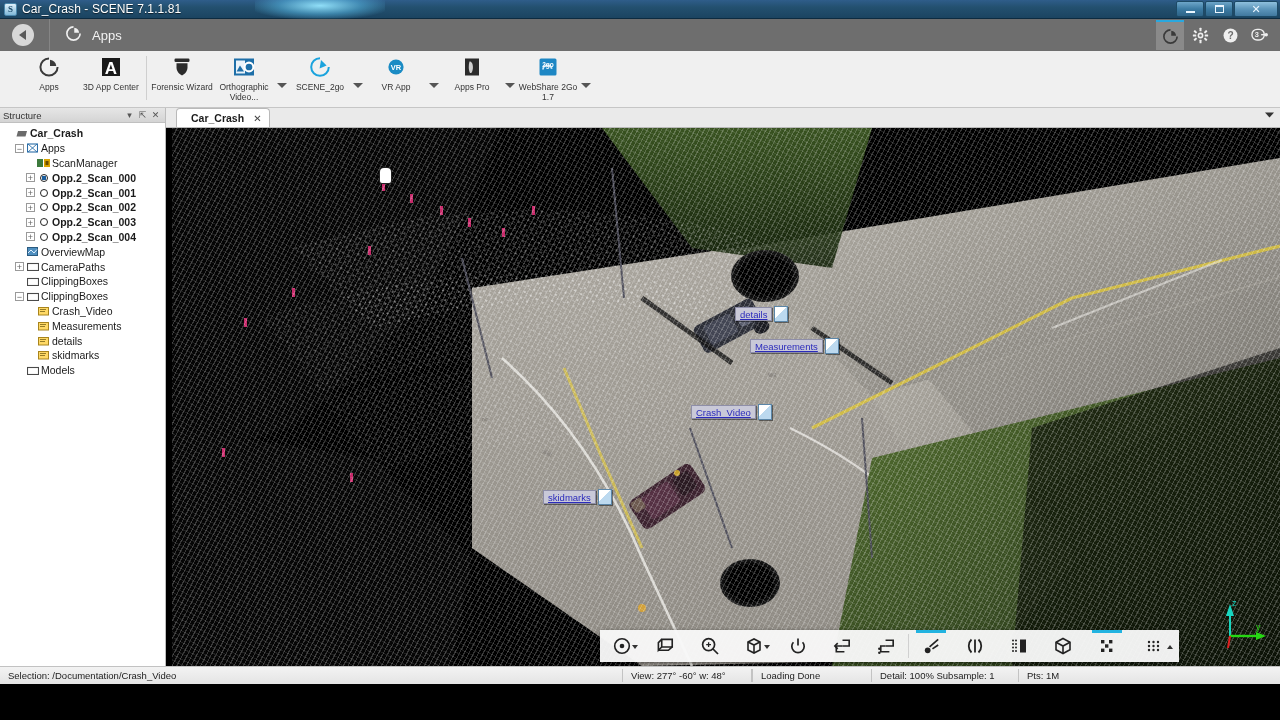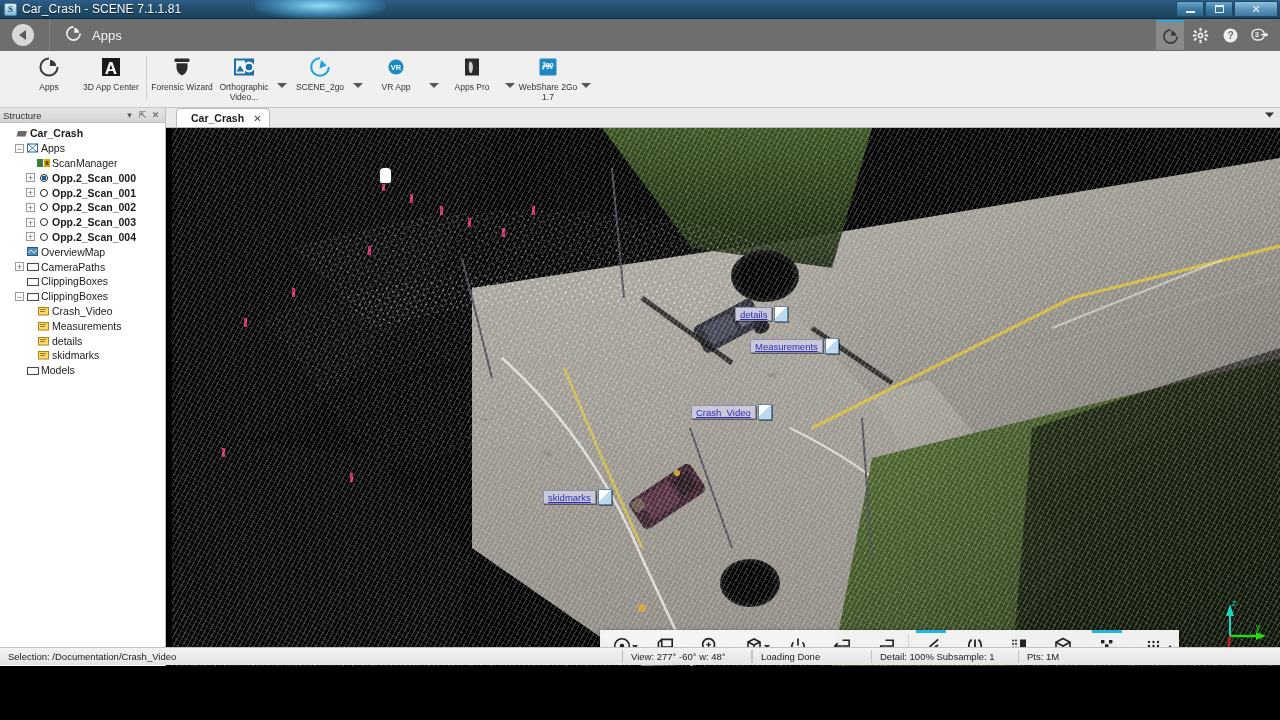--- a/index.html
+++ b/index.html
@@ -176,21 +176,21 @@
   .vt.wide { width: 50px; }
   .vt .cd { width: 0; height: 0; border-left: 3.5px solid transparent; border-right: 3.5px solid transparent;
             border-bottom: 4px solid #333; position: absolute; right: 6px; bottom: 13px; }
   .vt.on::before {
     content: ''; position: absolute; left: 7px; right: 7px; top: 0; height: 3px; background: #22b3e0;
   }
   .vt-sep { width: 1px; height: 24px; background: #d0d0d0; }
 
   
   .status {
-    position: absolute; left: 0; top: 647px; width: 1280px; height: 18px;
+    position: absolute; left: 0; top: 666px; width: 1280px; height: 18px;
     background: linear-gradient(180deg,#f3f3f3,#e4e4e4); border-top: 1px solid #c2c2c2;
     display: flex; align-items: center; font-size: 9.5px; color: #222;
   }
   .st-cell { padding: 0 8px; height: 18px; display: flex; align-items: center; white-space: nowrap; }
   .st-div { width: 1px; height: 13px; background: #c3c3c3; }
   .bottom-black { position: absolute; left: 0; top: 684px; width: 1280px; height: 36px; background: #000; }
 </style>
 </head>
 <body>
 

